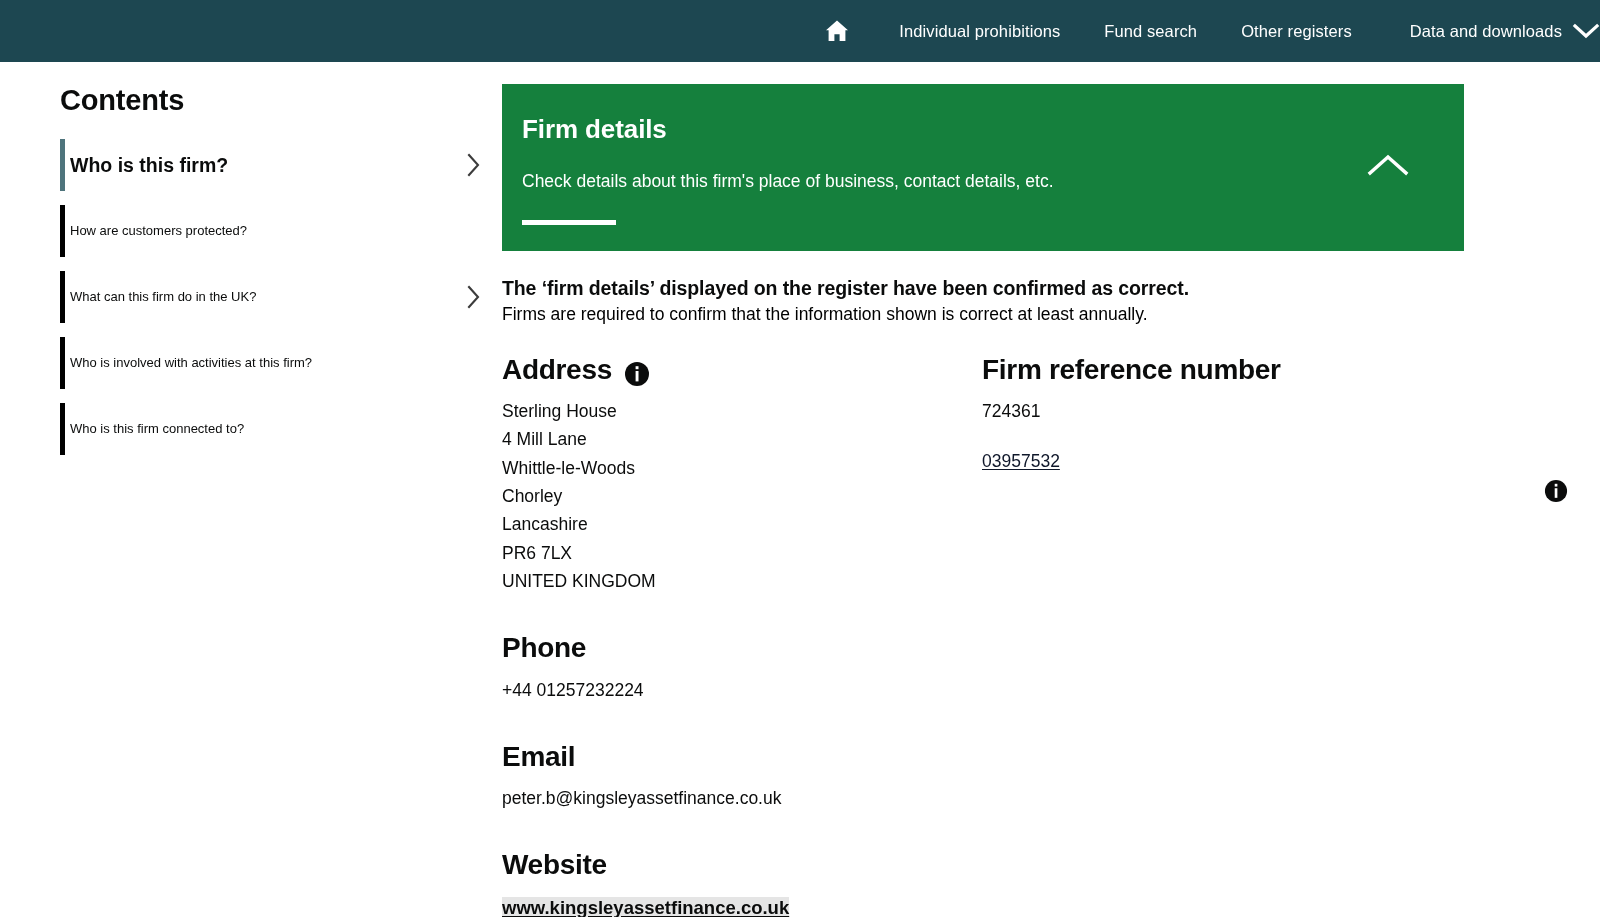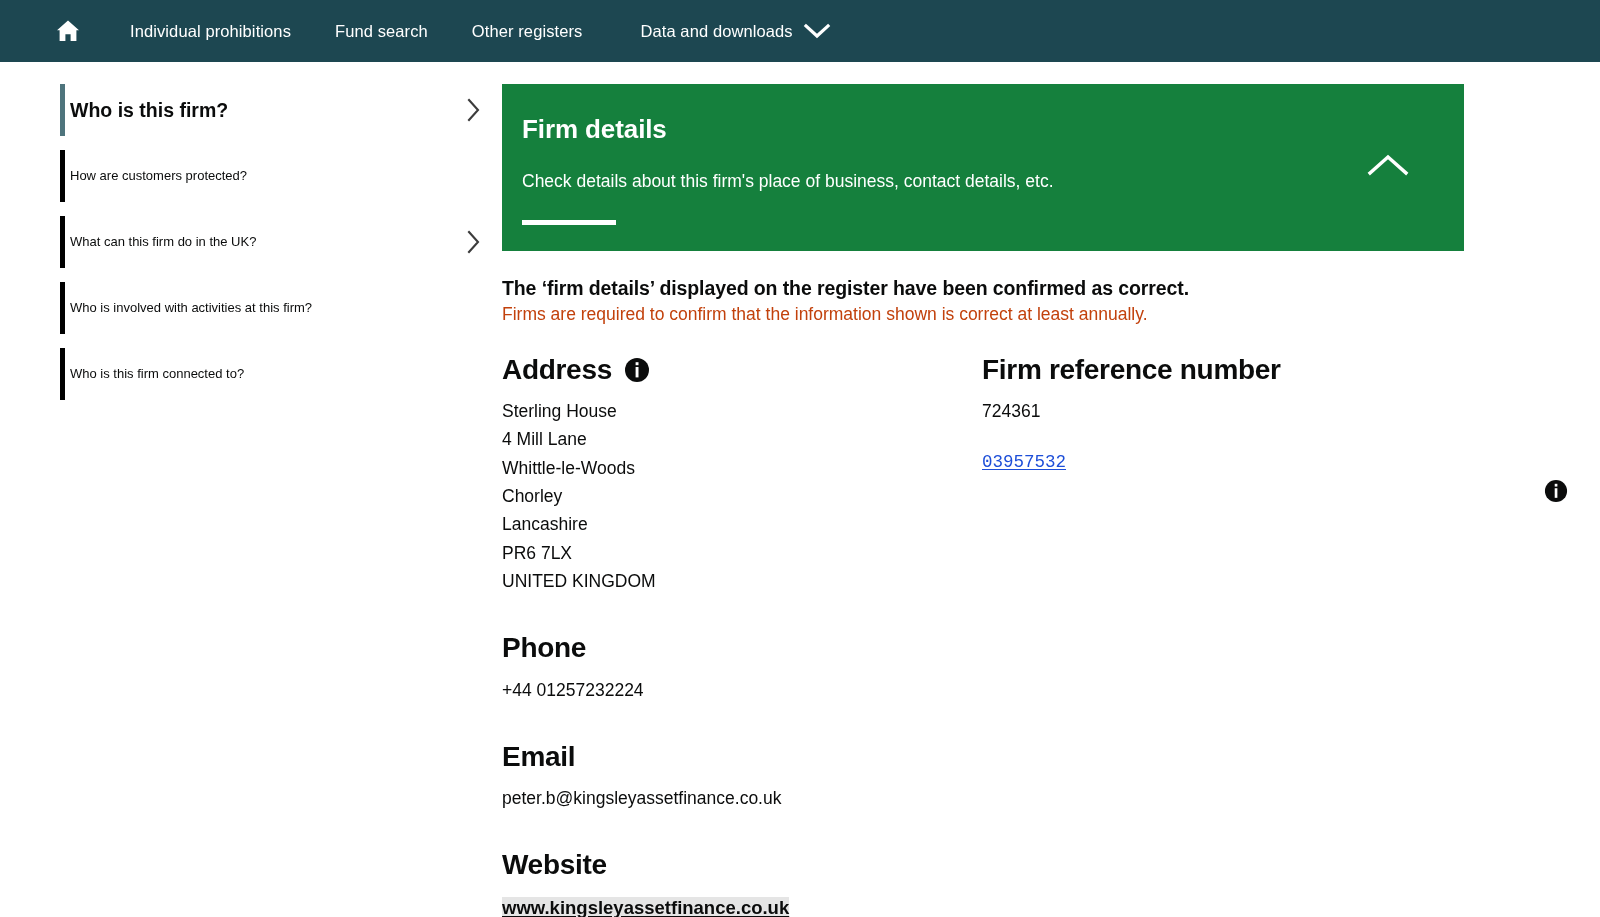--- a/index.html
+++ b/index.html
@@ -18,20 +18,21 @@
   }
 
   
   .navbar {
     height: 62px;
     background: #1d4751;
     display: flex;
     align-items: center;
     padding: 0 0 0 48px;
     box-sizing: border-box;
+    justify-content: flex-end;
   }
   .nav-home {
     width: 40px;
     height: 40px;
     display: flex;
     align-items: center;
     justify-content: center;
     margin-right: 42px;
     cursor: pointer;
   }
@@ -161,35 +162,35 @@
 
   .confirm-strong {
     font-size: 19.5px;
     font-weight: bold;
     color: #0b0c0c;
     margin: 16px 0 4px 0;
     letter-spacing: -.1px;
   }
   .confirm-note {
     font-size: 17.5px;
-    color: #c2410c;
+    color: #000000;
     margin: 0 0 28px 0;
   }
 
   .detail-cols {
     display: flex;
   }
   .col-left { width: 480px; flex: 0 0 480px; }
   .col-right { flex: 1; position: relative; }
 
   .field { margin-bottom: 36px; }
   .field:last-child { margin-bottom: 0; }
   .field-head {
     display: flex;
-    align-items: center;
+    align-items: flex-end;
     margin: 0 0 10px 0;
   }
   .field-label {
     font-size: 28px;
     font-weight: bold;
     letter-spacing: -.3px;
     color: #0b0c0c;
     line-height: 1.22;
   }
   .field-label.wrap { max-width: 340px; }
@@ -199,25 +200,24 @@
     align-items: center;
     cursor: pointer;
   }
   .field-value {
     font-size: 17.5px;
     line-height: 1.62;
     color: #0b0c0c;
   }
   .addr-line { display: block; }
   .link-underline {
-    color: #1d4ed8;
+    color: #0f172a;
     text-decoration: underline;
     text-underline-offset: 2px;
     cursor: pointer;
-    font-family: Liberation Mono, monospace;
   }
   .link-strong {
     font-size: 18.5px;
     font-weight: bold;
     color: #0b0c0c;
     text-decoration: underline;
     text-underline-offset: 2px;
     background: #e5e5e5;
     cursor: pointer;
   }
@@ -247,20 +247,21 @@
       <svg width="28" height="18" viewBox="0 0 28 18" aria-hidden="true">
         <path d="M3 4 L14 14 L25 4" stroke="#ffffff" stroke-width="3.2" fill="none" stroke-linecap="square"></path>
       </svg>
     </div>
   </div>
 </div>
 
 <div class="page">
 
   <aside class="sidebar">
+    <h2 class="contents-title">Contents</h2>
 
     <div class="toc-item active">
       <div class="toc-bar"></div>
       <div class="toc-body">
         <span class="toc-label">Who is this firm?</span>
         <span class="toc-chevron">
           <svg width="16" height="26" viewBox="0 0 16 26" aria-hidden="true">
             <path d="M3 3 L12 13 L3 23" stroke="#3c3c3c" stroke-width="2.1" fill="none" stroke-linecap="square"></path>
           </svg>
         </span>

